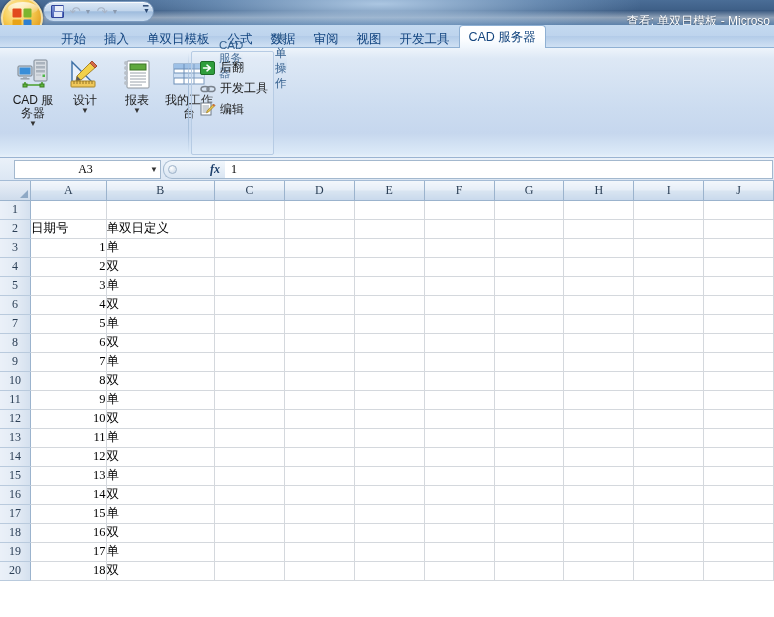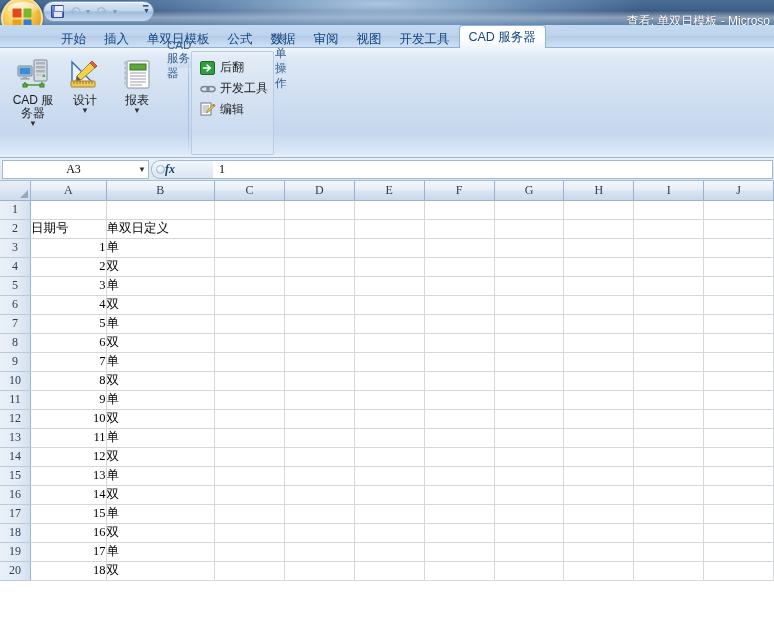--- a/index.html
+++ b/index.html
@@ -205,21 +205,21 @@
   
   .formulabar {
     height: 23px;
     background: linear-gradient(to bottom, #eaf1f9, #dce7f4);
     display: flex; align-items: center;
     border-bottom: 1px solid #a5bcd6;
     padding: 1px 0;
   }
   .namebox {
     width: 147px; height: 19px;
-    margin-left: 2px;
+    margin-left: 14px;
     background: #ffffff;
     border: 1px solid #a3b8ce;
     display: flex; align-items: center; justify-content: space-between;
     padding: 0 2px 0 6px;
   }
   .namebox .nbval {
     flex: 1; text-align: center;
     font-size: 12px; color: #000;
     font-family: "Liberation Serif", "DejaVu Serif", serif;
   }
@@ -228,21 +228,21 @@
     display: flex; align-items: center;
     height: 19px;
     margin-left: 2px;
   }
   .fx-pill {
     width: 62px; height: 19px;
     border: 1px solid #a3b8ce;
     border-right: none;
     background: linear-gradient(to bottom, #f2f7fc, #d9e5f2);
     border-radius: 9px 0 0 9px;
-    display: flex; align-items: center; 
+    display: flex; align-items: center; justify-content: space-between;
     padding: 0 5px 0 4px;
   }
   .fx-dot {
     width: 9px; height: 9px; border-radius: 50%;
     background: radial-gradient(circle at 35% 30%, #ffffff, #c3d3e4);
     border: 1px solid #9fb4ca;
   }
   .fx-lbl {
     font-family: "Liberation Serif", "DejaVu Serif", serif;
     font-style: italic; font-weight: bold;
@@ -448,20 +448,37 @@
               <circle cx="6" cy="15" r="2"></circle>
                 <circle cx="6" cy="20" r="2"></circle>
               <circle cx="6" cy="25" r="2"></circle>
             </g>
           </svg>
         </div>
         <div class="lbl">报表</div>
         <div class="caret">▼</div>
       </div>
 
+      <div class="bigbtn">
+        <div class="icon">
+          <svg width="36" height="32" viewBox="0 0 36 32">
+            <rect x="3" y="6" width="30" height="20" fill="#ffffff" stroke="#6d8fb8"></rect>
+            <rect x="3" y="6" width="30" height="5" fill="#9dc0e6"></rect>
+            <rect x="3" y="15" width="30" height="5" fill="#cfe0f3"></rect>
+            <g stroke="#6d8fb8" stroke-width="1">
+              <line x1="3" y1="11" x2="33" y2="11"></line>
+              <line x1="3" y1="15" x2="33" y2="15"></line>
+              <line x1="3" y1="20" x2="33" y2="20"></line>
+              <line x1="13" y1="6" x2="13" y2="26"></line>
+              <line x1="23" y1="6" x2="23" y2="26"></line>
+            </g>
+          </svg>
+        </div>
+        <div class="lbl">我的工作台</div>
+      </div>
 
     </div>
     <div class="rgroup-label">CAD 服务器</div>
     <div class="rgroup-sep"></div>
   </div>
 
   <div class="rgroup boxed" style="width:83px">
     <div class="rgroup-body" style="flex-direction:column; padding-top:5px;">
 
       <div class="smallbtn">

